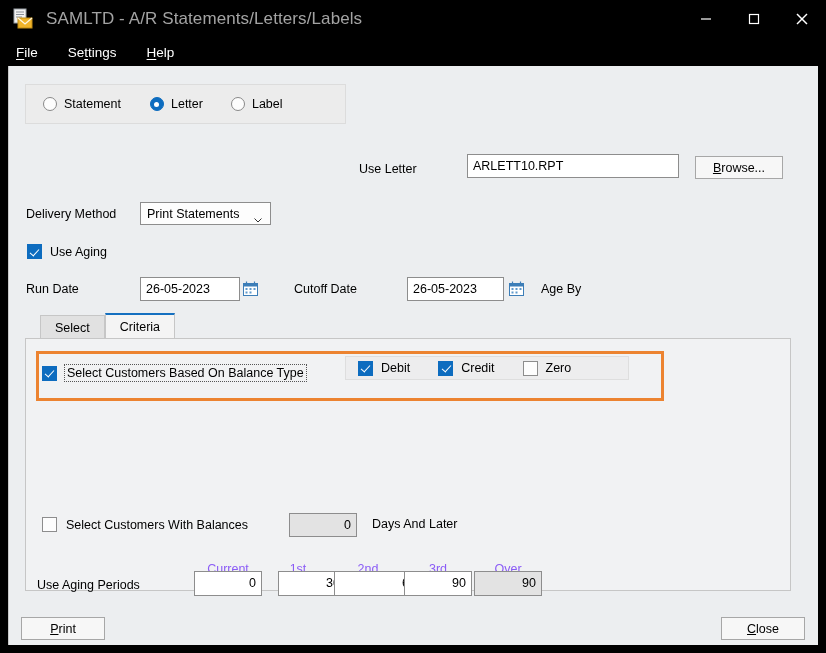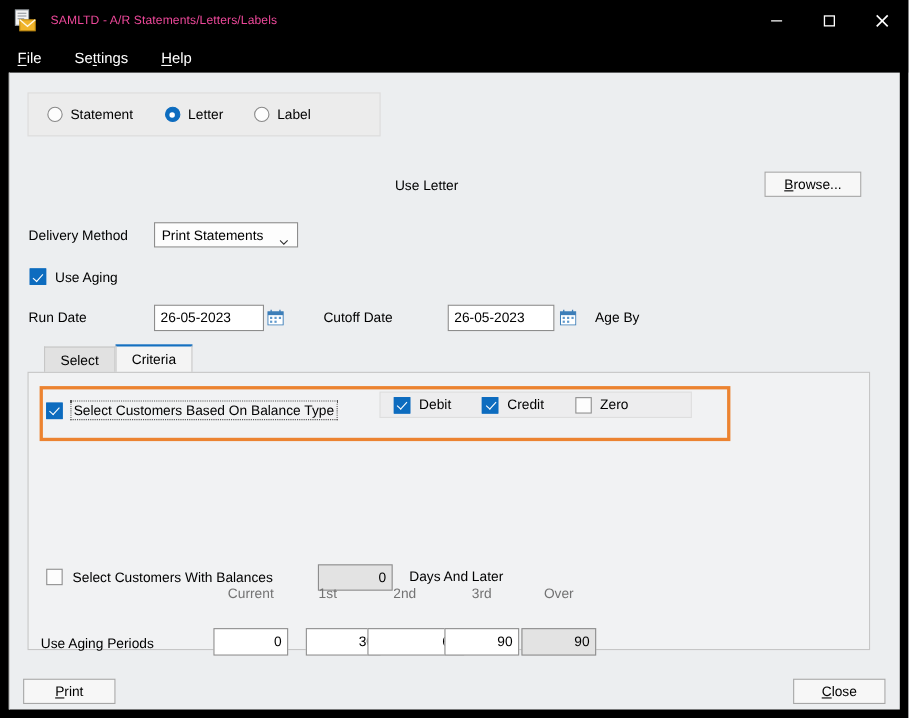--- a/index.html
+++ b/index.html
@@ -28,22 +28,22 @@
     display: flex;
     align-items: center;
   }
   .title-icon {
     width: 22px; height: 22px;
     margin-left: 12px;
     position: relative;
     flex: none;
   }
   .title-text {
-    color: #ec4899;
-    font-size: 11px;
+    color: #a3a3a3;
+    font-size: 17px;
     margin-left: 12px;
     letter-spacing: 0.1px;
     white-space: nowrap;
   }
   .win-controls {
     position: absolute;
     right: 0; top: 0;
     height: 38px;
     display: flex;
   }
@@ -342,24 +342,24 @@
     text-align: right;
     padding-right: 5px;
     line-height: 22px;
   }
   .days-later-lbl { position: absolute; left: 363px; top: 451px; }
 
   
   .aging-lbl { position: absolute; left: 28px; top: 512px; }
   .aging-head {
     position: absolute;
-    top: 467px;
+    top: 496px;
     font-size: 12.5px;
     text-align: center;
-    color: #737373;
+    color: #8b5cf6;
   }
   .aging-cell {
     position: absolute;
     top: 505px;
     height: 25px;
     background: #ffffff;
     border: 1px solid #8d8d8d;
     box-sizing: border-box;
     font-size: 12.5px;
     color: #000;
@@ -449,20 +449,21 @@
         <span class="radio-dot sel"></span>
         <span class="lbl">Letter</span>
       </div>
       <div class="radio-opt o3">
         <span class="radio-dot"></span>
         <span class="lbl">Label</span>
       </div>
     </div>
 
     <div class="lbl use-letter-lbl">Use Letter</div>
+    <div class="use-letter-input" placeholder="">ARLETT10.RPT</div>
     <div class="browse-btn"><u>B</u>rowse...</div>
 
     <div class="lbl delivery-lbl">Delivery Method</div>
     <div class="delivery-select">
       <span>Print Statements</span>
       <span class="chev">
         <svg width="8" height="5" viewBox="0 0 8 5">
             <path d="M0.5 0.5 L4 4 L7.5 0.5" fill="none" stroke="#333333" stroke-width="1"></path>
           </svg>
       </span>

